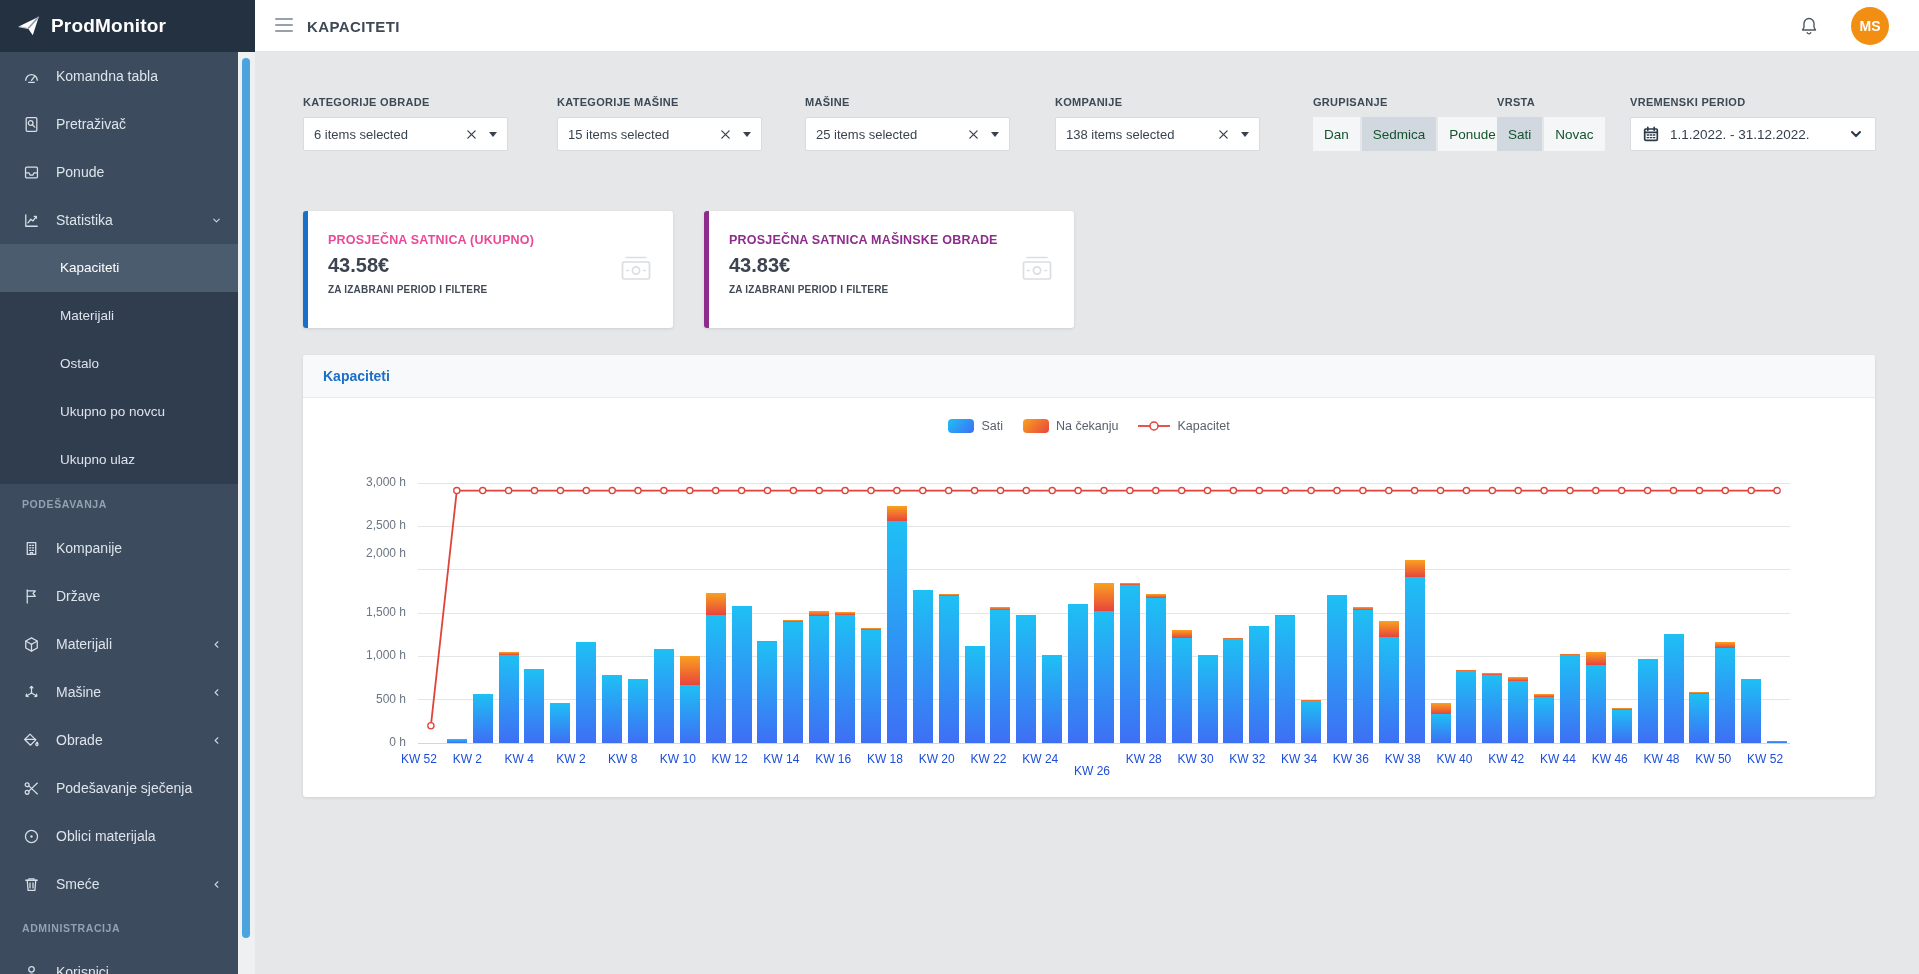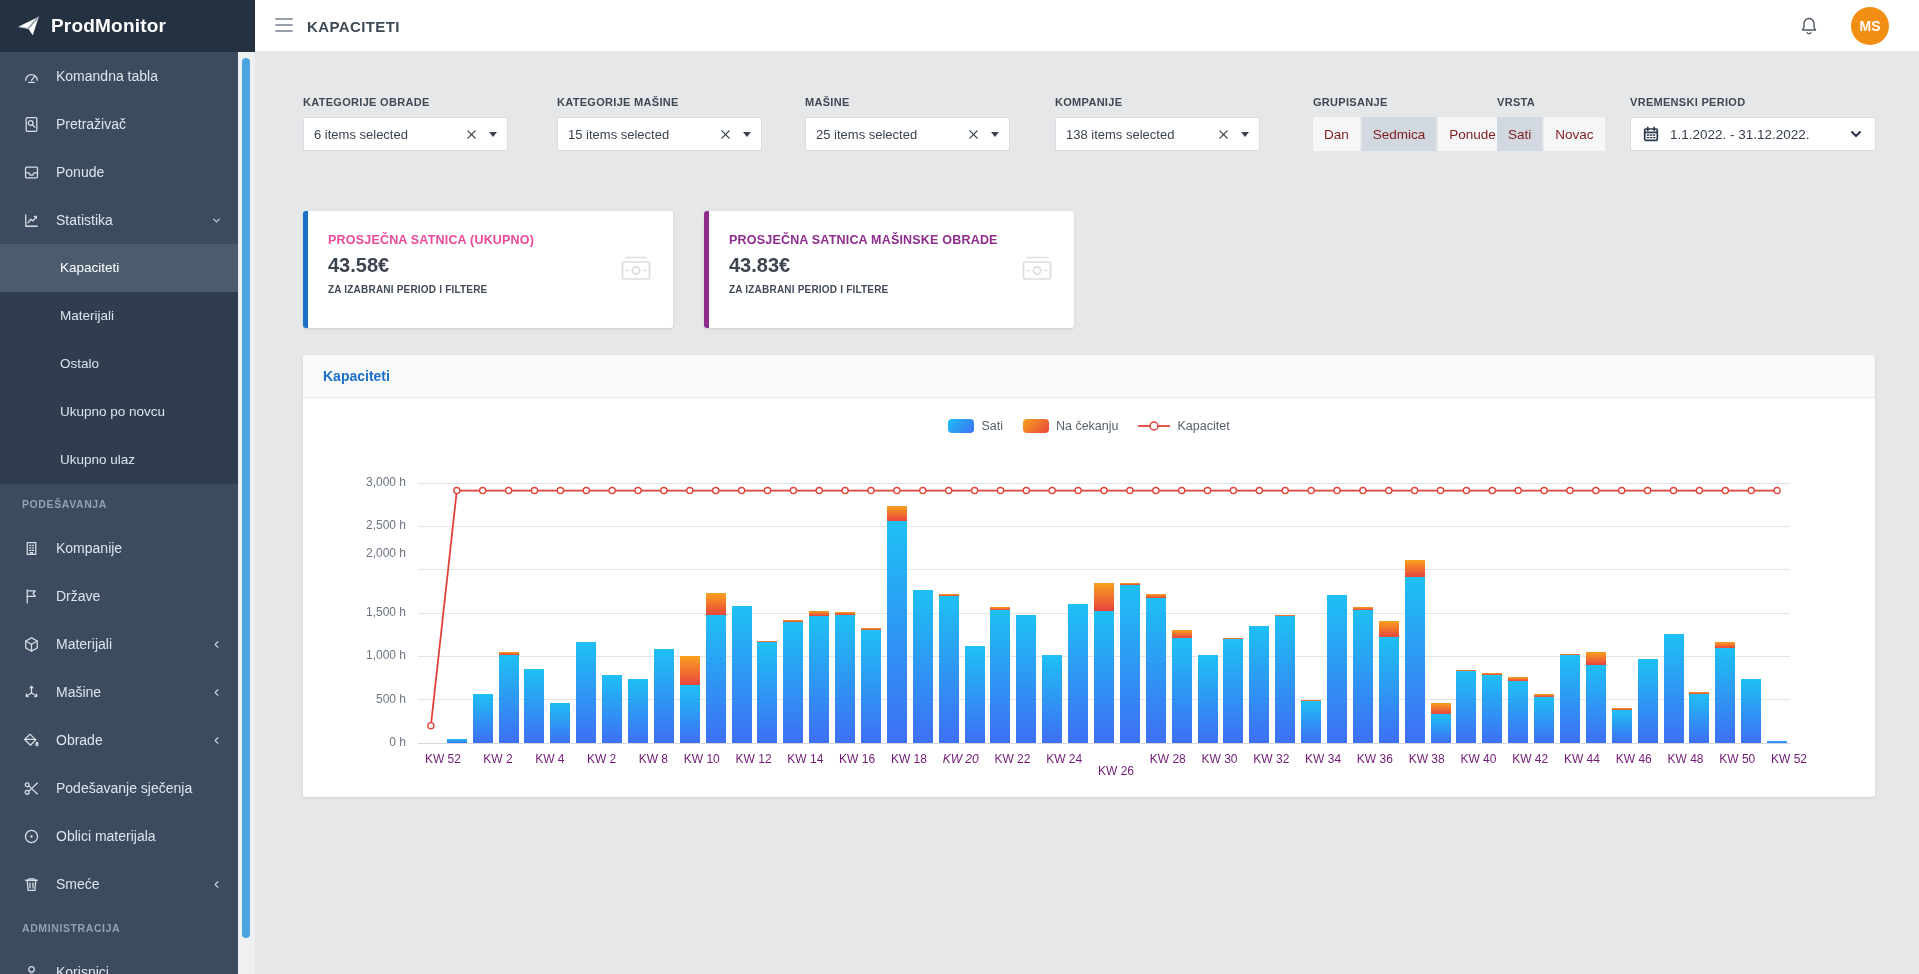--- a/index.html
+++ b/index.html
@@ -33,21 +33,21 @@
   #avatar { position:absolute; right:30px; top:7px; width:38px; height:38px; border-radius:50%; background:#f28e12; color:#fff; font-size:14px; font-weight:700; display:flex; align-items:center; justify-content:center; cursor:pointer; }
 
   
   .fgroup { position:absolute; top:96px; }
   .flabel { display:block; font-size:11px; font-weight:700; color:#3e4956; letter-spacing:.3px; margin-bottom:9px; }
   .fselect { width:205px; height:34px; background:#fff; border:1px solid #d8dbdf; border-radius:2px; display:flex; align-items:center; padding:0 10px; cursor:pointer; }
   .fselect .val { flex:1; font-size:13px; color:#3a4450; }
   .fselect svg.x { width:11px; height:11px; stroke:#39424e; }
   .caret { width:0; height:0; border-left:4px solid transparent; border-right:4px solid transparent; border-top:5px solid #39424e; margin-left:12px; }
   .segrow { display:flex; gap:2px; height:34px; }
-  .seg { border:none; background:#f5f6f7; padding:0 11px; font-family:inherit; font-size:13.5px; color:#7f1d1d; cursor:pointer; }
+  .seg { border:none; background:#f5f6f7; padding:0 11px; font-family:inherit; font-size:13.5px; color:#14532d; cursor:pointer; }
   .seg.sel { background:#d2d8e0; }
   #period-box { width:246px; height:34px; background:#fff; border:1px solid #d8dbdf; border-radius:2px; display:flex; align-items:center; padding:0 12px; gap:11px; cursor:pointer; }
   #period-box .val { font-size:13.5px; color:#333e4c; flex:1; }
   #period-box svg.cal { width:16px; height:16px; stroke:#2c3a4d; }
   #period-box svg.chev { width:14px; height:14px; stroke:#2c3a4d; }
 
   
   .stat-card { position:absolute; top:211px; width:370px; height:117px; background:#fff; border-radius:3px; border-left:5px solid #1a6fc9; box-shadow:0 1px 3px rgba(40,50,60,.12); padding:22px 24px 0 20px; }
   .sc-title { font-size:12.5px; font-weight:700; letter-spacing:.2px; }
   .sc-value { font-size:20px; font-weight:700; color:#3c4450; margin-top:7px; }
@@ -59,21 +59,21 @@
   .cc-head { height:43px; background:#f8f9fa; border-bottom:1px solid #e9ebed; display:flex; align-items:center; padding:0 20px; border-radius:3px 3px 0 0; }
   .cc-title { font-size:14px; font-weight:700; color:#1b6fc8; }
   #legend { position:absolute; left:0; top:64px; width:100%; display:flex; justify-content:center; align-items:center; gap:20px; }
   .lg-item { display:flex; align-items:center; gap:7px; cursor:pointer; }
   .lg-pill { width:26px; height:14px; border-radius:4px; }
   .lg-label { font-size:12.5px; color:#59616e; }
   #plot { position:absolute; left:115px; top:128px; width:1372px; height:260px; }
   .gridline { position:absolute; left:0; width:100%; height:1px; background:#e3e5e7; }
   .gridline.axisline { background:#d3d6da; }
   .ylabel { position:absolute; left:-108px; width:96px; text-align:right; font-size:12px; color:#6c7582; }
-  .xlabel { position:absolute; width:60px; text-align:right; font-size:12px; color:#701a75; white-space:nowrap; }
+  .xlabel { position:absolute; width:60px; text-align:left; font-size:12px; color:#1d4ed8; white-space:nowrap; }
   .barseg { position:absolute; width:20px; }
   #linesvg { position:absolute; left:0; top:0; overflow:visible; }
 </style>
 </head>
 <body>
 
 <div id="sidebar">
   <div class="logo">
     <svg width="26" height="26" viewBox="0 0 24 24">
       <path d="M2.5 12.5L21 3.5l-5.5 17-4.3-6.2z" fill="#ffffff"></path>
@@ -435,21 +435,21 @@
       <div class="barseg" style="left: 417.132px; bottom: 128.267px; height: 3.03333px; background: linear-gradient(rgb(249, 161, 31), rgb(232, 69, 60));"></div>
       <div class="xlabel" style="left: 397.132px; top: 269px;">KW 16</div>
       <div class="barseg" style="left: 443.019px; bottom: 0px; height: 112.667px; background: linear-gradient(rgb(30, 192, 244), rgb(62, 111, 244));"></div>
       <div class="barseg" style="left: 443.019px; bottom: 112.667px; height: 2.6px; background: linear-gradient(rgb(249, 161, 31), rgb(232, 69, 60));"></div>
       <div class="barseg" style="left: 468.906px; bottom: 0px; height: 221.867px; background: linear-gradient(rgb(30, 192, 244), rgb(62, 111, 244));"></div>
       <div class="barseg" style="left: 468.906px; bottom: 221.867px; height: 15.1667px; background: linear-gradient(rgb(249, 161, 31), rgb(232, 69, 60));"></div>
       <div class="xlabel" style="left: 448.906px; top: 269px;">KW 18</div>
       <div class="barseg" style="left: 494.792px; bottom: 0px; height: 152.533px; background: linear-gradient(rgb(30, 192, 244), rgb(62, 111, 244));"></div>
       <div class="barseg" style="left: 520.679px; bottom: 0px; height: 147.333px; background: linear-gradient(rgb(30, 192, 244), rgb(62, 111, 244));"></div>
       <div class="barseg" style="left: 520.679px; bottom: 147.333px; height: 1.5px; background: linear-gradient(rgb(249, 161, 31), rgb(232, 69, 60));"></div>
-      <div class="xlabel" style="left: 500.679px; top: 269px; font-style: italic;">KW 20</div>
+      <div class="xlabel" style="left: 500.679px; top: 269px;">KW 20</div>
       <div class="barseg" style="left: 546.566px; bottom: 0px; height: 97.0667px; background: linear-gradient(rgb(30, 192, 244), rgb(62, 111, 244));"></div>
       <div class="barseg" style="left: 572.453px; bottom: 0px; height: 133.033px; background: linear-gradient(rgb(30, 192, 244), rgb(62, 111, 244));"></div>
       <div class="barseg" style="left: 572.453px; bottom: 133.033px; height: 2.6px; background: linear-gradient(rgb(249, 161, 31), rgb(232, 69, 60));"></div>
       <div class="xlabel" style="left: 552.453px; top: 269px;">KW 22</div>
       <div class="barseg" style="left: 598.34px; bottom: 0px; height: 128.267px; background: linear-gradient(rgb(30, 192, 244), rgb(62, 111, 244));"></div>
       <div class="barseg" style="left: 624.226px; bottom: 0px; height: 87.5333px; background: linear-gradient(rgb(30, 192, 244), rgb(62, 111, 244));"></div>
       <div class="xlabel" style="left: 604.226px; top: 269px;">KW 24</div>
       <div class="barseg" style="left: 650.113px; bottom: 0px; height: 138.667px; background: linear-gradient(rgb(30, 192, 244), rgb(62, 111, 244));"></div>
       <div class="barseg" style="left: 676px; bottom: 0px; height: 131.733px; background: linear-gradient(rgb(30, 192, 244), rgb(62, 111, 244));"></div>
       <div class="barseg" style="left: 676px; bottom: 131.733px; height: 28.1667px; background: linear-gradient(rgb(249, 161, 31), rgb(232, 69, 60));"></div>

